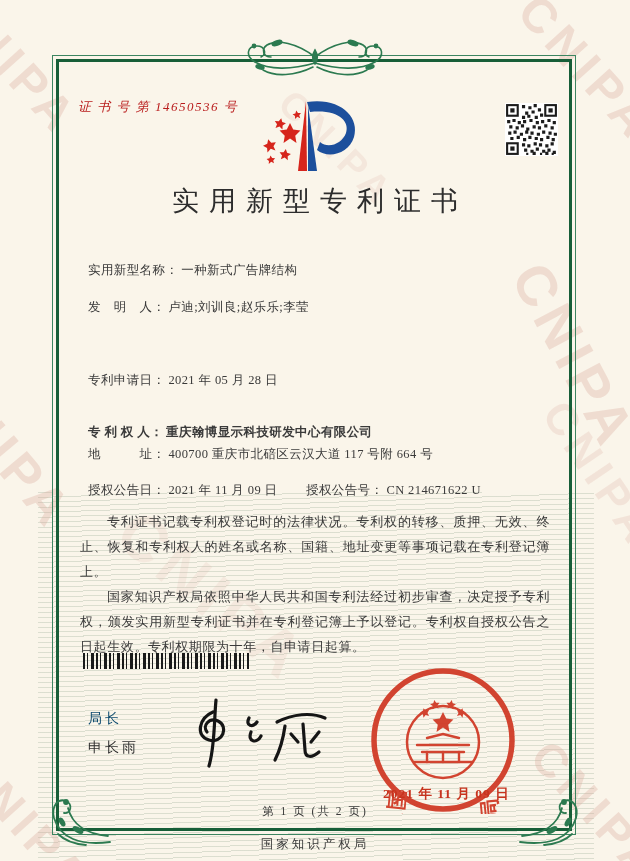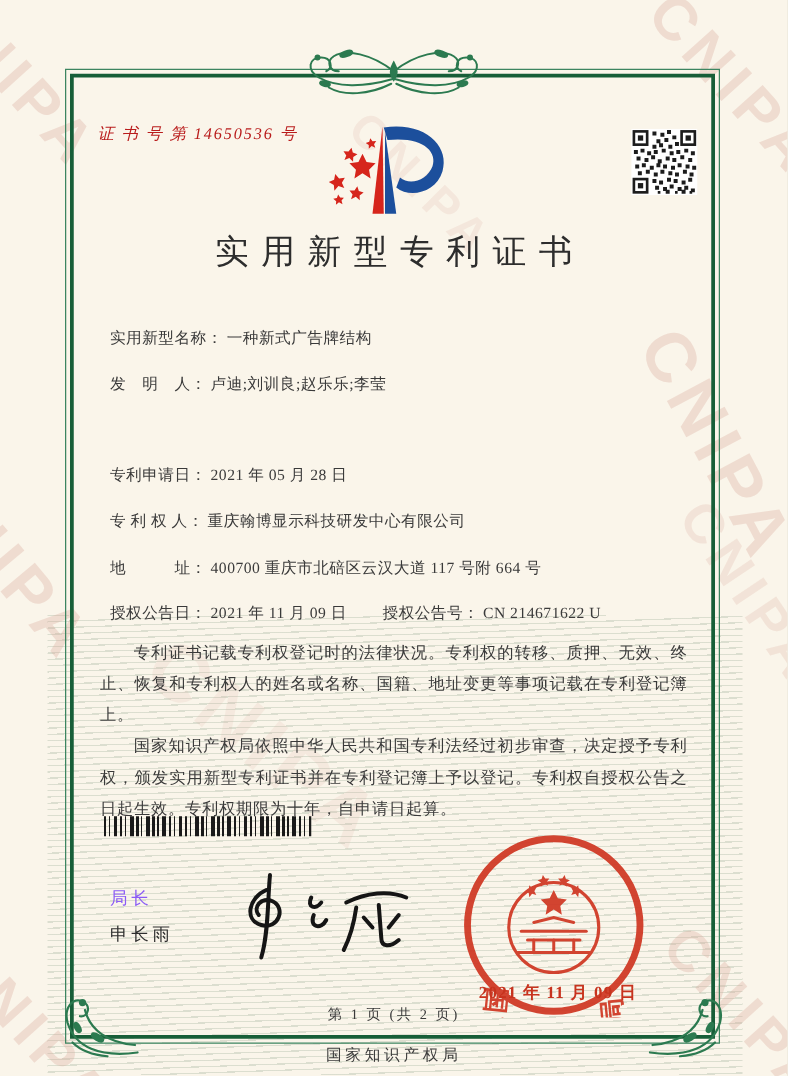--- a/index.html
+++ b/index.html
@@ -23,21 +23,21 @@
   .title{position:absolute;left:0;top:183px;width:100%;margin:0;z-index:4;text-align:center;
          font-size:27px;font-weight:normal;letter-spacing:10px;padding-left:10px;color:#2d2d2d;}
   .frow{position:absolute;left:88px;z-index:4;font-size:12.5px;color:#3a3a3a;white-space:nowrap;letter-spacing:0.4px;}
   .frow .flabel{margin-right:3px;}
   .frow .g2{position:absolute;left:218px;top:0;white-space:nowrap;}
   .bodytext{position:absolute;left:80px;top:509px;width:470px;z-index:4;font-size:13px;
             line-height:25px;text-align:justify;color:#3a3a3a;letter-spacing:0.6px;}
   .bodytext p{margin:0;text-indent:27px;}
   .barcode{position:absolute;left:83px;top:653px;width:166px;height:16px;z-index:4;
            background:repeating-linear-gradient(90deg,#1a1a1a 0 2px,transparent 2px 4px,#1a1a1a 4px 5px,transparent 5px 8px,#1a1a1a 8px 11px,transparent 11px 13px);}
-  .signer-title{position:absolute;left:88px;top:710px;z-index:4;font-size:14px;letter-spacing:3px;color:#8b5cf6;}
+  .signer-title{position:absolute;left:88px;top:710px;z-index:4;font-size:14px;letter-spacing:3px;color:#0c4a6e;}
   .signer-name{position:absolute;left:88px;top:739px;z-index:4;font-size:14px;letter-spacing:3px;color:#2e2e2e;}
   .sig{position:absolute;left:185px;top:698px;z-index:4;}
   .seal{position:absolute;left:369px;top:666px;z-index:5;opacity:0.93;}
   .sealdate{position:absolute;left:383px;top:785px;z-index:6;font-size:13.5px;letter-spacing:1px;
             color:#c7331e;font-weight:bold;white-space:nowrap;}
   .pageinfo{position:absolute;left:0;top:804px;width:100%;z-index:4;text-align:center;
             font-size:11.5px;letter-spacing:2px;color:#3a3a3a;}
   .contnote{position:absolute;left:0;top:836px;width:100%;z-index:4;text-align:center;
             font-size:12.5px;letter-spacing:3px;color:#3a3a3a;}
 </style>
@@ -151,21 +151,21 @@
 
   <div class="frow" style="top:262px;">
     <span class="flabel">实用新型名称：</span><span>一种新式广告牌结构</span>
   </div>
   <div class="frow" style="top:299px;">
     <span class="flabel">发　明　人：</span><span>卢迪;刘训良;赵乐乐;李莹</span>
   </div>
   <div class="frow" style="top:372px;">
     <span class="flabel">专利申请日：</span><span>2021 年 05 月 28 日</span>
   </div>
-  <div class="frow" style="top:409px;">
+  <div class="frow" style="top:424px;font-weight:bold;">
     <span class="flabel">专 利 权 人：</span><span>重庆翰博显示科技研发中心有限公司</span>
   </div>
   <div class="frow" style="top:446px;">
     <span class="flabel">地　　　址：</span><span>400700  重庆市北碚区云汉大道 117 号附 664 号</span>
   </div>
   <div class="frow" style="top:482px;">
     <span class="flabel">授权公告日：</span><span>2021 年 11 月 09 日</span>
     <span class="g2">
       <span class="flabel">授权公告号：</span><span>CN 214671622 U</span>
     </span>

